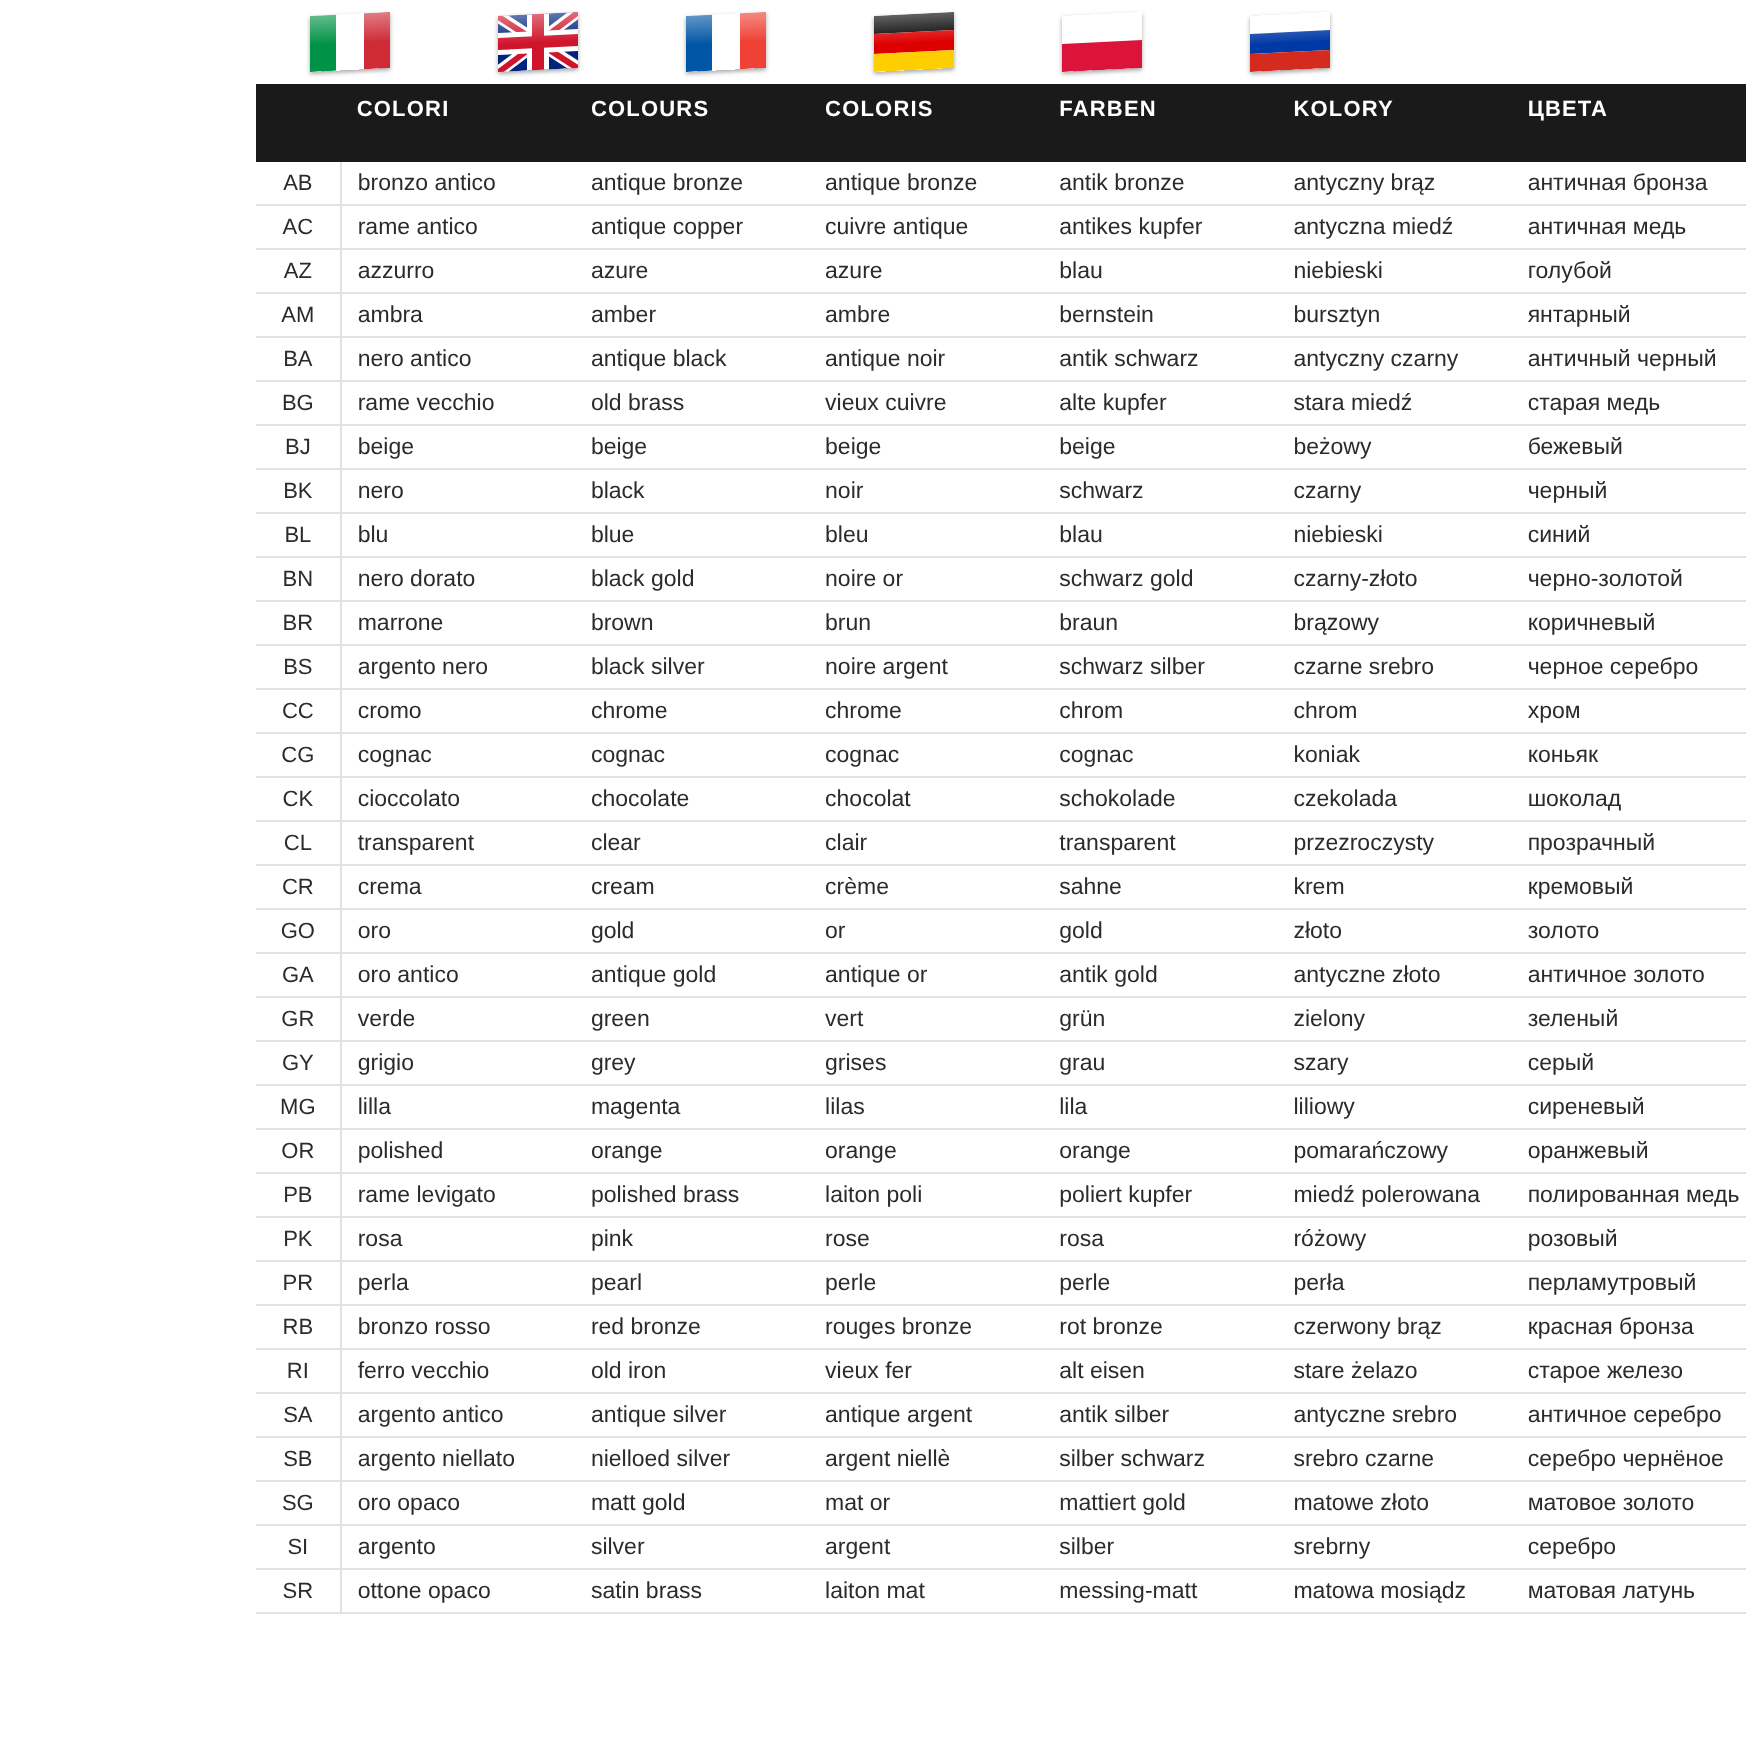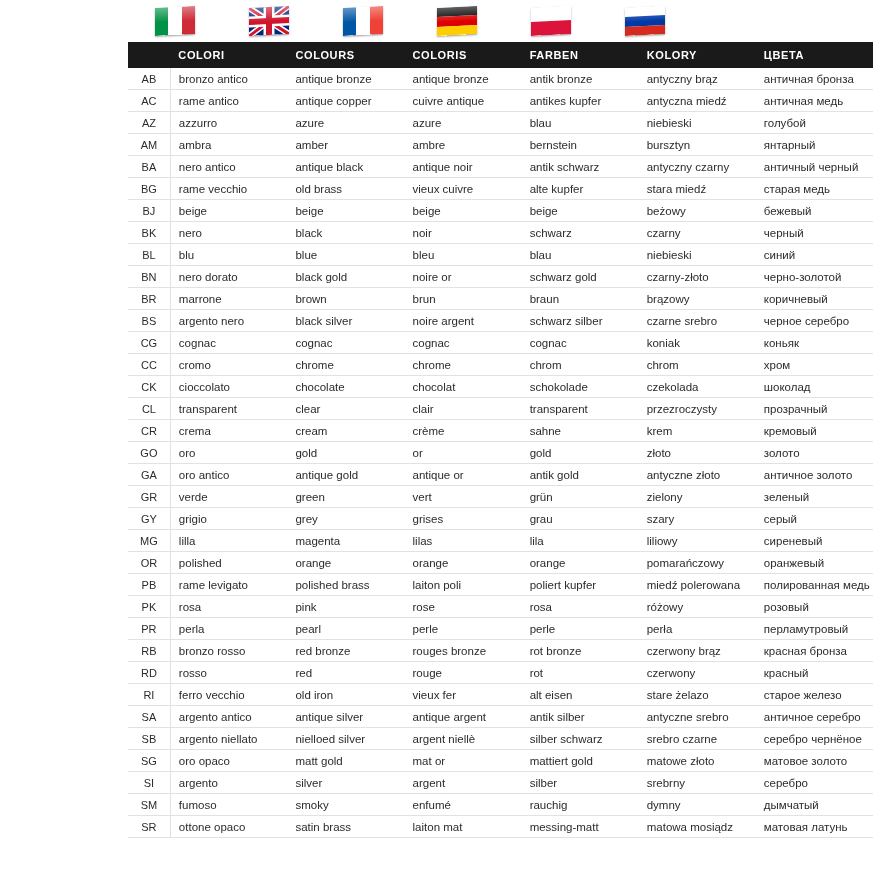--- a/index.html
+++ b/index.html
@@ -94,21 +94,21 @@
     margin-left: 128px;
     table-layout: fixed;
   }
   table.color-table th {
     background: #1a1a1a;
     color: #ffffff;
     font-size: 11px;
     font-weight: bold;
     letter-spacing: 0.6px;
     text-align: left;
-    padding: 5px 0 5px 8px;
+    padding: 5px 0 18px 8px;
     height: 16px;
     border: none;
   }
   table.color-table th.code-head {
     background: #1a1a1a;
   }
   table.color-table td {
     font-size: 11.5px;
     color: #2b2b2b;
     padding: 3px 0 3px 8px;
@@ -313,38 +313,38 @@
         <tr>
           <td class="code">BS</td>
           <td>argento nero</td>
           <td>black silver</td>
           <td>noire argent</td>
           <td>schwarz silber</td>
           <td>czarne srebro</td>
           <td>черное серебро</td>
         </tr>
         <tr>
+          <td class="code">CC</td>
+          <td>cromo</td>
+          <td>chrome</td>
+          <td>chrome</td>
+          <td>chrom</td>
+          <td>chrom</td>
+          <td>хром</td>
+        </tr>
+        <tr>
           <td class="code">CG</td>
           <td>cognac</td>
           <td>cognac</td>
           <td>cognac</td>
           <td>cognac</td>
           <td>koniak</td>
           <td>коньяк</td>
         </tr>
         <tr>
-          <td class="code">CC</td>
-          <td>cromo</td>
-          <td>chrome</td>
-          <td>chrome</td>
-          <td>chrom</td>
-          <td>chrom</td>
-          <td>хром</td>
-        </tr>
-        <tr>
           <td class="code">CK</td>
           <td>cioccolato</td>
           <td>chocolate</td>
           <td>chocolat</td>
           <td>schokolade</td>
           <td>czekolada</td>
           <td>шоколад</td>
         </tr>
         <tr>
           <td class="code">CL</td>
@@ -448,29 +448,20 @@
         <tr>
           <td class="code">RB</td>
           <td>bronzo rosso</td>
           <td>red bronze</td>
           <td>rouges bronze</td>
           <td>rot bronze</td>
           <td>czerwony brąz</td>
           <td>красная бронза</td>
         </tr>
         <tr>
-          <td class="code">RD</td>
-          <td>rosso</td>
-          <td>red</td>
-          <td>rouge</td>
-          <td>rot</td>
-          <td>czerwony</td>
-          <td>красный</td>
-        </tr>
-        <tr>
           <td class="code">RI</td>
           <td>ferro vecchio</td>
           <td>old iron</td>
           <td>vieux fer</td>
           <td>alt eisen</td>
           <td>stare żelazo</td>
           <td>старое железо</td>
         </tr>
         <tr>
           <td class="code">SA</td>
@@ -502,29 +493,20 @@
         <tr>
           <td class="code">SI</td>
           <td>argento</td>
           <td>silver</td>
           <td>argent</td>
           <td>silber</td>
           <td>srebrny</td>
           <td>серебро</td>
         </tr>
         <tr>
-          <td class="code">SM</td>
-          <td>fumoso</td>
-          <td>smoky</td>
-          <td>enfumé</td>
-          <td>rauchig</td>
-          <td>dymny</td>
-          <td>дымчатый</td>
-        </tr>
-        <tr>
           <td class="code">SR</td>
           <td>ottone opaco</td>
           <td>satin brass</td>
           <td>laiton mat</td>
           <td>messing-matt</td>
           <td>matowa mosiądz</td>
           <td>матовая латунь</td>
         </tr>
       </tbody>
   </table>

